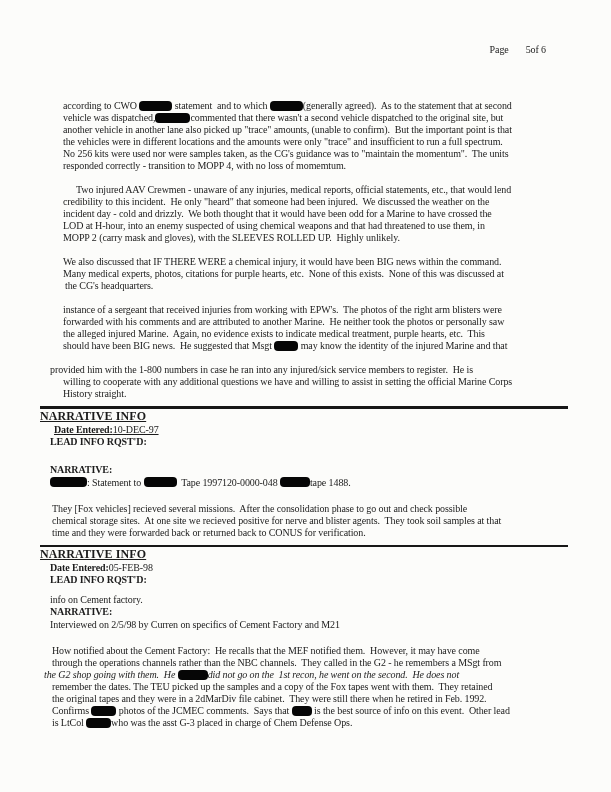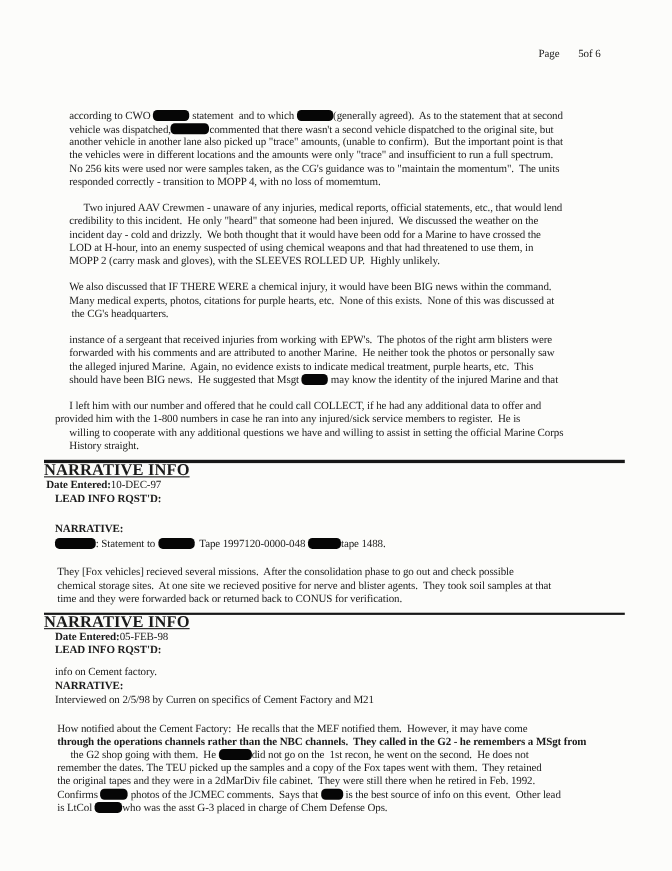--- a/index.html
+++ b/index.html
@@ -44,21 +44,21 @@
     vertical-align: -1.5px;
   }
   .rule {
     height: 2.6px;
     background: #171717;
     margin: 6px -14px 0 0;
   }
   .sec-title {
     font-weight: bold;
     text-decoration: underline;
-    font-size: 15px;
+    font-size: 12px;
     letter-spacing: 0.1px;
     line-height: 12px;
     margin-top: 1px;
     white-space: pre;
   }
 </style>
 </head>
 <body>
 
 <div class="page">
@@ -87,46 +87,45 @@
         <div class="ln" style="margin-left: 23px;"><span>Many medical experts, photos, citations for purple hearts, etc.  None of this exists.  None of this was discussed at</span></div>
         <div class="ln" style="margin-left: 25px;"><span>the CG's headquarters.</span></div>
       </div>
       <div class="para" style="margin-top: 12px;">
         <div class="ln" style="margin-left: 23px;"><span>instance of a sergeant that received injuries from working with EPW's.  The photos of the right arm blisters were</span></div>
         <div class="ln" style="margin-left: 23px;"><span>forwarded with his comments and are attributed to another Marine.  He neither took the photos or personally saw</span></div>
         <div class="ln" style="margin-left: 23px;"><span>the alleged injured Marine.  Again, no evidence exists to indicate medical treatment, purple hearts, etc.  This</span></div>
         <div class="ln" style="margin-left: 23px;"><span>should have been BIG news.  He suggested that Msgt </span><span class="redact" style="width: 24px;"></span><span> may know the identity of the injured Marine and that</span></div>
       </div>
       <div class="para" style="margin-top: 12px;">
-        <div class="ln" style="margin-left: 23px;"><span>I left him with our number and offered that he could call COLLECT, if he had any additional data to offer and</span></div>
         <div class="ln" style="margin-left: 10px;"><span>provided him with the 1-800 numbers in case he ran into any injured/sick service members to register.  He is</span></div>
         <div class="ln" style="margin-left: 23px;"><span>willing to cooperate with any additional questions we have and willing to assist in setting the official Marine Corps</span></div>
         <div class="ln" style="margin-left: 23px;"><span>History straight.</span></div>
       </div>
       <div class="rule"></div>
       <div class="sec-title">NARRATIVE INFO</div>
-      <div class="ln" style="margin-left: 2px; margin-top: 2px;"><span class="b">Date Entered:</span><span>10-DEC-97</span></div>
+      <div class="ln" style="margin-left: 14px; margin-top: 2px; text-decoration: underline;"><span class="b">Date Entered:</span><span>10-DEC-97</span></div>
       <div class="ln" style="margin-left: 10px;"><span class="b">LEAD INFO RQST'D:</span></div>
       <div class="ln" style="margin-left: 10px; margin-top: 16px;"><span class="b">NARRATIVE:</span></div>
       <div class="ln" style="margin-left: 10px; margin-top: 1px;"><span class="redact" style="width: 37px;"></span><span>: Statement to </span><span class="redact" style="width: 33px;"></span><span>  Tape 1997120-0000-048 </span><span class="redact" style="width: 30px;"></span><span>tape 1488.</span></div>
       <div class="para" style="margin-top: 14px;">
         <div class="ln" style="margin-left: 12px;"><span>They [Fox vehicles] recieved several missions.  After the consolidation phase to go out and check possible</span></div>
         <div class="ln" style="margin-left: 12px;"><span>chemical storage sites.  At one site we recieved positive for nerve and blister agents.  They took soil samples at that</span></div>
         <div class="ln" style="margin-left: 12px;"><span>time and they were forwarded back or returned back to CONUS for verification.</span></div>
       </div>
       <div class="rule"></div>
       <div class="sec-title">NARRATIVE INFO</div>
       <div class="ln" style="margin-left: 10px; margin-top: 2px;"><span class="b">Date Entered:</span><span>05-FEB-98</span></div>
       <div class="ln" style="margin-left: 10px;"><span class="b">LEAD INFO RQST'D:</span></div>
       <div class="ln" style="margin-left: 10px; margin-top: 8px;"><span>info on Cement factory.</span></div>
       <div class="ln" style="margin-left: 10px;"><span class="b">NARRATIVE:</span></div>
       <div class="ln" style="margin-left: 10px; margin-top: 1px;"><span>Interviewed on 2/5/98 by Curren on specifics of Cement Factory and M21</span></div>
       <div class="para" style="margin-top: 14px;">
         <div class="ln" style="margin-left: 12px;"><span>How notified about the Cement Factory:  He recalls that the MEF notified them.  However, it may have come</span></div>
-        <div class="ln" style="margin-left: 12px; font-weight: bold;"><span>through the operations channels rather than the NBC channels.  They called in the G2 - he remembers a MSgt from</span></div>
-        <div class="ln" style="margin-left: 24px;"><span>the G2 shop going with them.  He </span><span class="redact" style="width: 30px;"></span><span>did not go on the  1st recon, he went on the second.  He does not</span></div>
+        <div class="ln" style="margin-left: 12px;"><span>through the operations channels rather than the NBC channels.  They called in the G2 - he remembers a MSgt from</span></div>
+        <div class="ln" style="margin-left: 4px; font-style: italic;"><span>the G2 shop going with them.  He </span><span class="redact" style="width: 30px;"></span><span>did not go on the  1st recon, he went on the second.  He does not</span></div>
         <div class="ln" style="margin-left: 12px;"><span>remember the dates. The TEU picked up the samples and a copy of the Fox tapes went with them.  They retained</span></div>
         <div class="ln" style="margin-left: 12px;"><span>the original tapes and they were in a 2dMarDiv file cabinet.  They were still there when he retired in Feb. 1992.</span></div>
         <div class="ln" style="margin-left: 12px;"><span>Confirms </span><span class="redact" style="width: 25px;"></span><span> photos of the JCMEC comments.  Says that </span><span class="redact" style="width: 20px;"></span><span> is the best source of info on this event.  Other lead</span></div>
         <div class="ln" style="margin-left: 12px;"><span>is LtCol </span><span class="redact" style="width: 25px;"></span><span>who was the asst G-3 placed in charge of Chem Defense Ops.</span></div>
       </div>
     </div>
 </div>
 
 </body></html>

